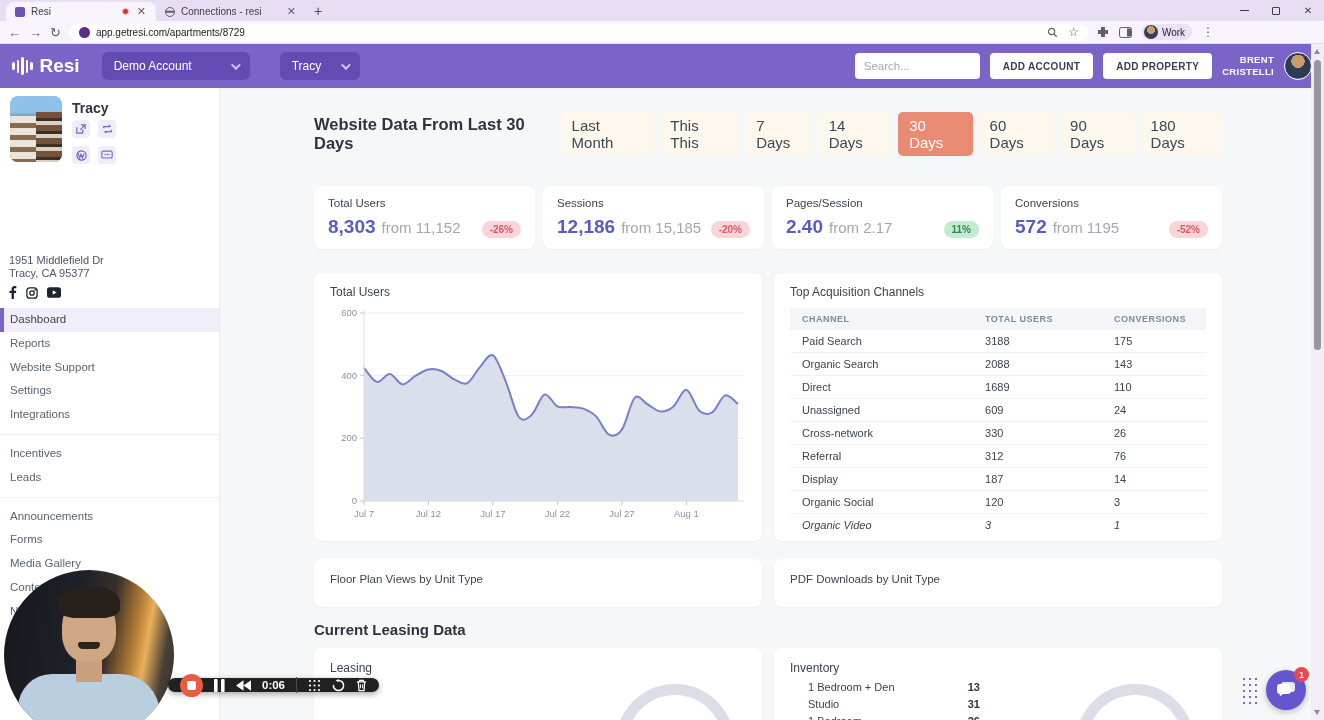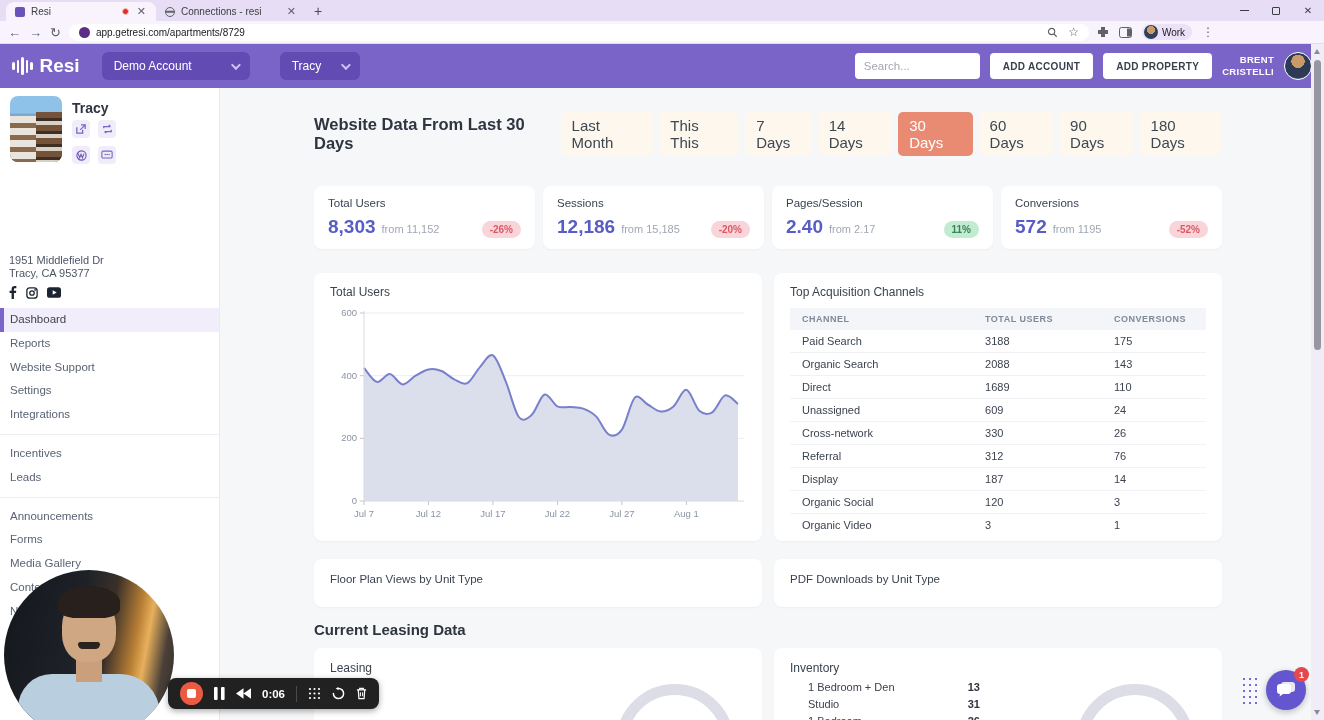--- a/index.html
+++ b/index.html
@@ -72,37 +72,37 @@
   .section-title { font-size:16.5px; font-weight:bold; color:#2e3440; }
   .pills { display:flex; gap:6px; }
   .pill { font-size:15px; color:#3d4852; background:#fdf7ed; border-radius:5px; padding:5px 11px; }
   .pill.active { background:#e98b72; color:#fff; }
 
   .stats-row { margin-top:30px; display:flex; gap:8px; }
   .stat-card { flex:1; background:#fff; border-radius:8px; padding:11px 14px; box-shadow:0 1px 2px rgba(20,30,60,.04); }
   .stat-label { font-size:11.5px; color:#3b4350; }
   .stat-line { margin-top:7px; display:flex; align-items:baseline; gap:6px; }
   .stat-value { font-size:19px; font-weight:bold; color:#585dc6; }
-  .stat-from { font-size:11px; color:#a0a7b3; }
+  .stat-from { font-size:15px; color:#a0a7b3; }
   .badge { margin-left:auto; font-size:10px; font-weight:bold; border-radius:9px; padding:3px 8px; }
   .badge.down { background:#f9d4d9; color:#d95a68; }
   .badge.up { background:#c3ebd0; color:#35855a; }
 
   .charts-row { margin-top:24px; display:flex; gap:12px; }
   .panel { background:#fff; border-radius:8px; padding:12px 16px; box-shadow:0 1px 2px rgba(20,30,60,.04); }
   .panel-448 { width:448px; height:268px; }
   .panel-title { font-size:12px; color:#3b4350; }
 
   .chart-wrap { margin-top:4px; }
   .chart-wrap svg { display:block; }
 
   .chan-table { margin-top:9px; width:100%; border-collapse:collapse; }
   .chan-table th { background:#f3f5f8; font-size:9px; font-weight:bold; letter-spacing:.5px; color:#7e8a9a; text-align:left; padding:6px 12px; }
   .chan-table td { font-size:11px; color:#3b4350; padding:5px 12px; border-bottom:1px solid #f0f2f5; }
-  .chan-table tr:last-child td { border-bottom:none; }
+  .chan-table tr:last-child td { border-bottom:none;font-style:italic; }
 
   .unit-row { margin-top:18px; display:flex; gap:12px; }
   .unit-card { width:448px; height:48px; background:#fff; border-radius:8px; padding:14px 16px; box-shadow:0 1px 2px rgba(20,30,60,.04); font-size:11.5px; color:#3b4350; }
 
   .leasing-head { margin-top:14px; font-size:15px; font-weight:bold; color:#2e3440; }
   .leasing-row { margin-top:10px; display:flex; gap:12px; }
   .bottom-card { width:448px; height:150px; background:#fff; border-radius:8px; padding:13px 16px; position:relative; box-shadow:0 1px 2px rgba(20,30,60,.04); }
   .kv-row { display:flex; width:190px; justify-content:space-between; font-size:11px; color:#3b4350; margin-top:5px; padding-left:18px; }
   .kv-row .kv-val { font-weight:bold; color:#2e3440; }
   .vacant-row { position:absolute; left:32px; top:72px; width:200px; display:flex; justify-content:space-between; font-size:11px; color:#3b4350; }
@@ -118,21 +118,21 @@
   .sb-thumb { position:absolute; left:3px; top:16px; width:7px; height:290px; background:#97979f; border-radius:4px; }
 
   .webcam { position:absolute; left:4px; top:570px; width:170px; height:170px; border-radius:50%; overflow:hidden;
     background:linear-gradient(100deg,#14171c 0%, #1e2228 42%, #3a3028 58%, #b97f35 72%, #e8b05c 78%, #4a4038 88%, #2c2a28 100%); }
   .webcam .shirt { position:absolute; left:14px; bottom:-12px; width:142px; height:78px; background:#b9cede; border-radius:34px 40px 0 0; }
   .webcam .neck { position:absolute; left:72px; bottom:58px; width:26px; height:22px; background:#caa07c; }
   .webcam .head { position:absolute; left:58px; top:26px; width:54px; height:66px; background:#cfa783; border-radius:46% 46% 42% 42%; }
   .webcam .hair { position:absolute; left:54px; top:16px; width:62px; height:32px; background:#27201c; border-radius:50% 50% 30% 30%; }
   .webcam .stache { position:absolute; left:74px; top:72px; width:22px; height:7px; background:#2b231e; border-radius:3px 3px 6px 6px; }
 
-  .rec-bar { position:absolute; left:168px; top:678px; height:31px; background:#212121; border-radius:8px; display:flex; align-items:center; gap:11px; padding:0 12px; box-shadow:0 2px 6px rgba(0,0,0,.35); }
+  .rec-bar { position:absolute; left:168px; top:678px; height:14px; background:#212121; border-radius:8px; display:flex; align-items:center; gap:11px; padding:0 12px; box-shadow:0 2px 6px rgba(0,0,0,.35); }
   .stop-btn { width:23px; height:23px; border-radius:50%; background:#ea5b41; display:flex; align-items:center; justify-content:center; }
   .stop-btn i { display:block; width:9px; height:9px; background:#fff; border-radius:2px; }
   .rec-bar svg { display:block; }
   .rec-time { color:#fff; font-size:11.5px; font-weight:bold; }
   .rec-div { width:1px; height:16px; background:#4a4a4a; }
 
   .drag-dots { position:absolute; right:66px; top:676px; width:17px; height:29px;
      background:radial-gradient(circle, #7a68d8 1.3px, transparent 1.5px); background-size:6px 6px; }
   .chat-bubble { position:absolute; right:18px; top:670px; width:40px; height:40px; border-radius:50%; background:#6456cf; display:flex; align-items:center; justify-content:center; box-shadow:0 2px 6px rgba(0,0,0,.25); }
   .chat-badge { position:absolute; right:-3px; top:-3px; min-width:15px; height:15px; border-radius:8px; background:#e5484d; color:#fff; font-size:9px; font-weight:bold; display:flex; align-items:center; justify-content:center; padding:0 4px; }

